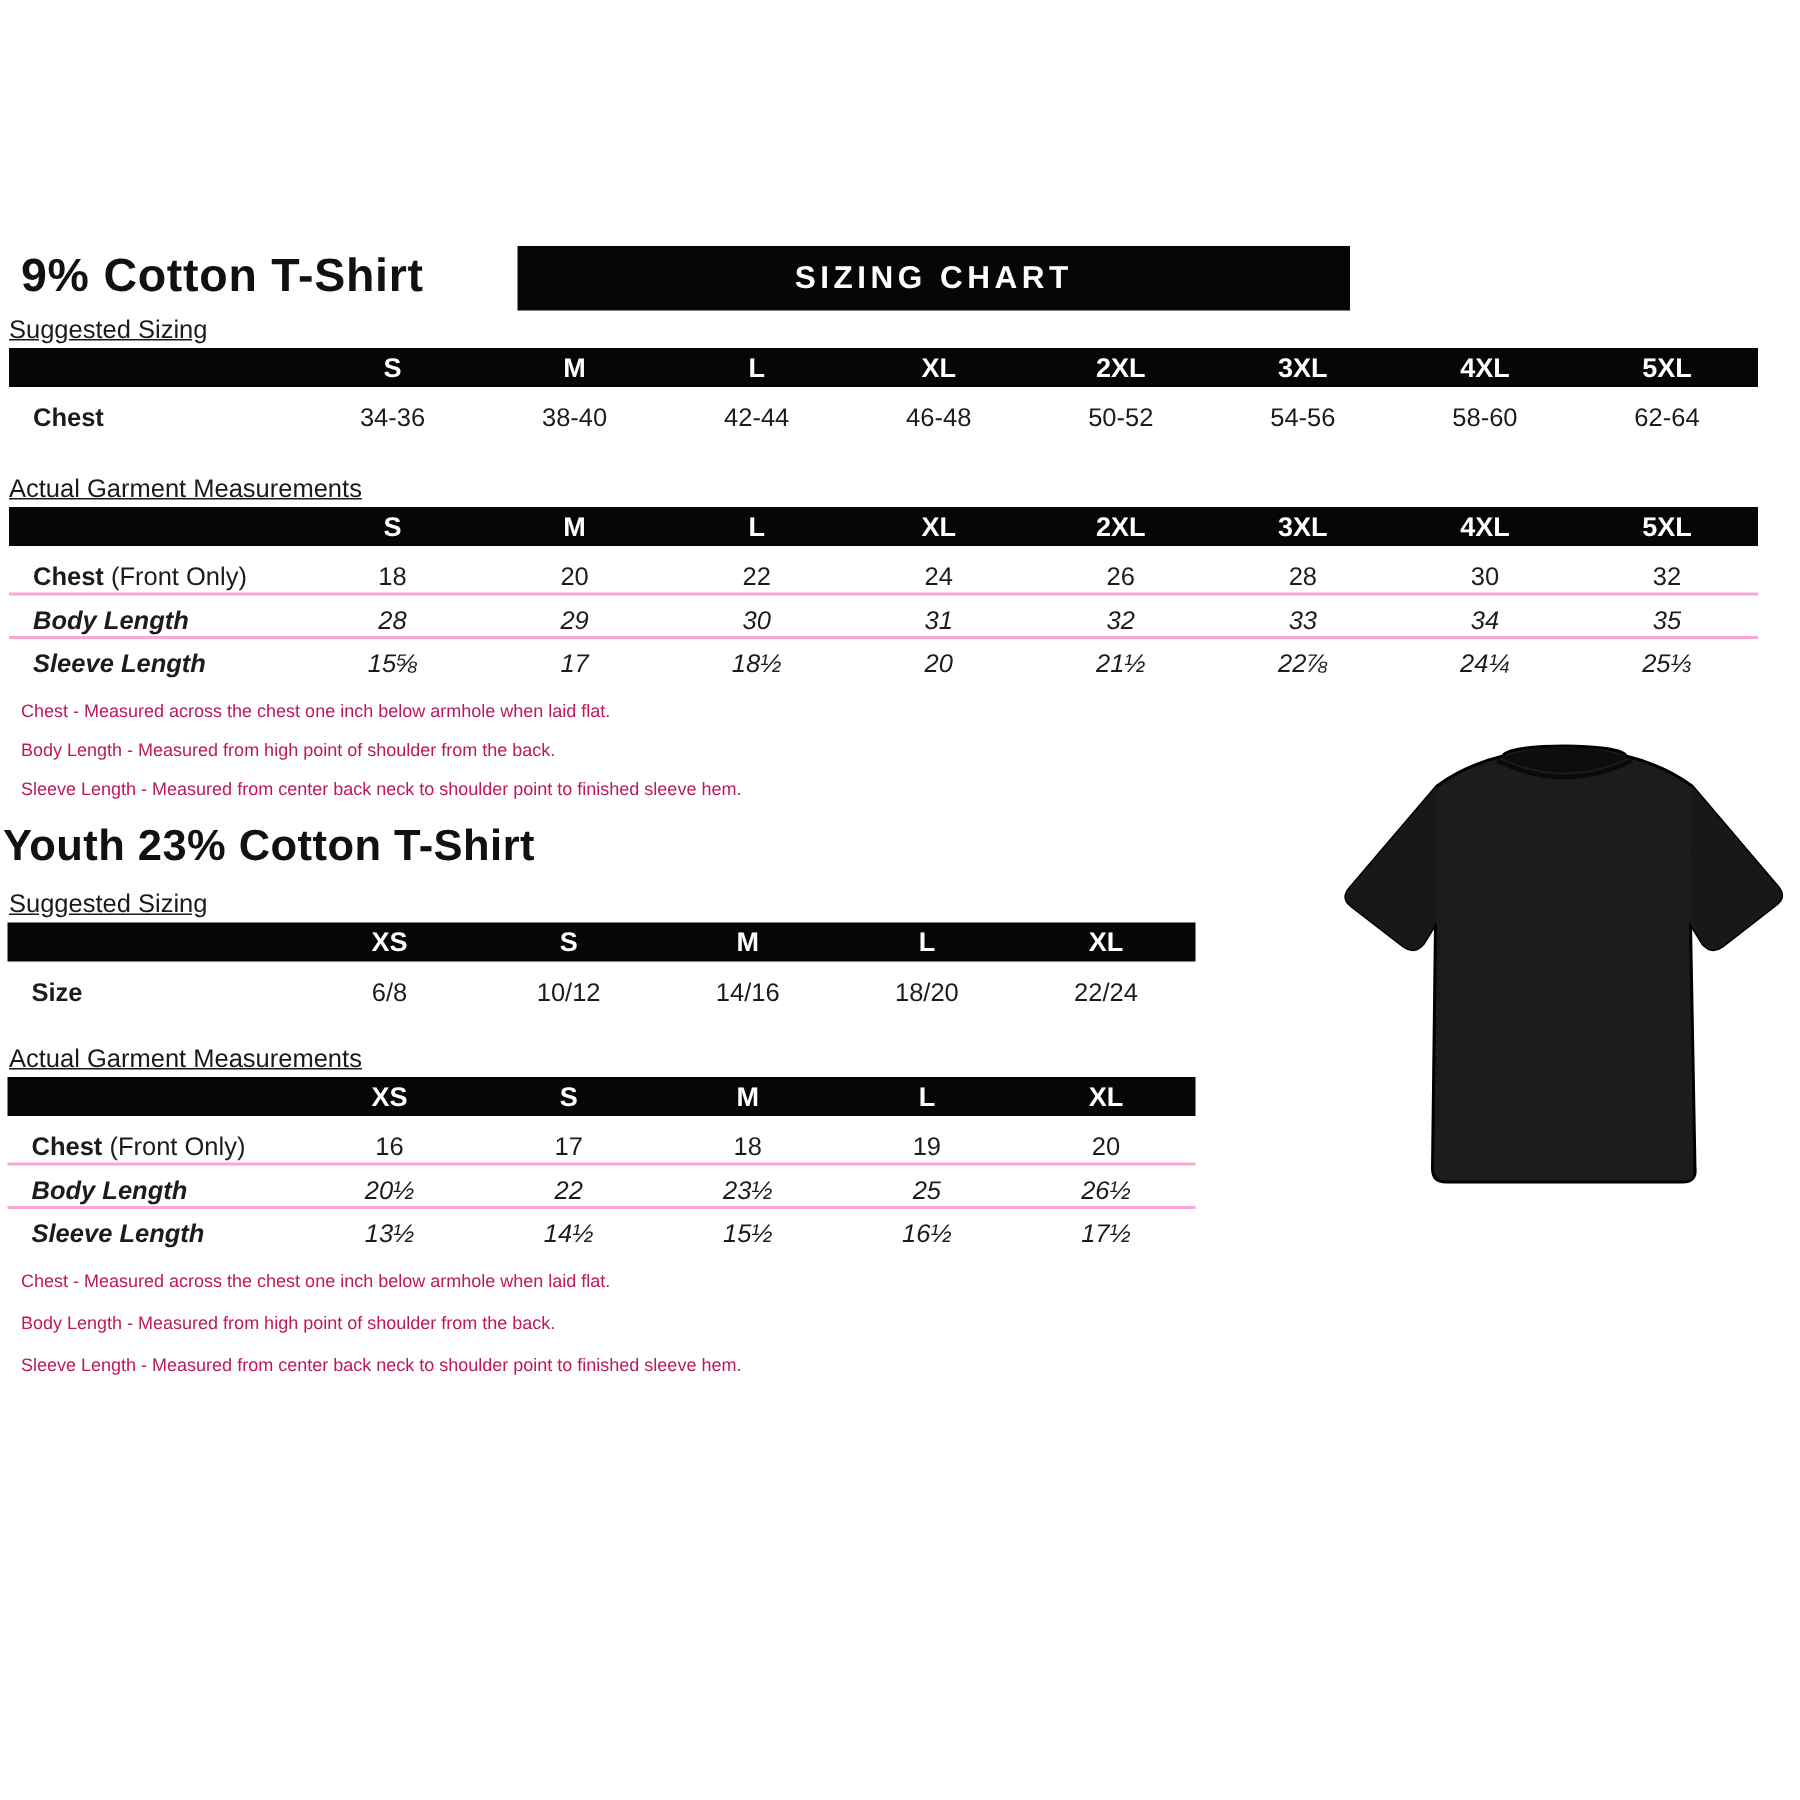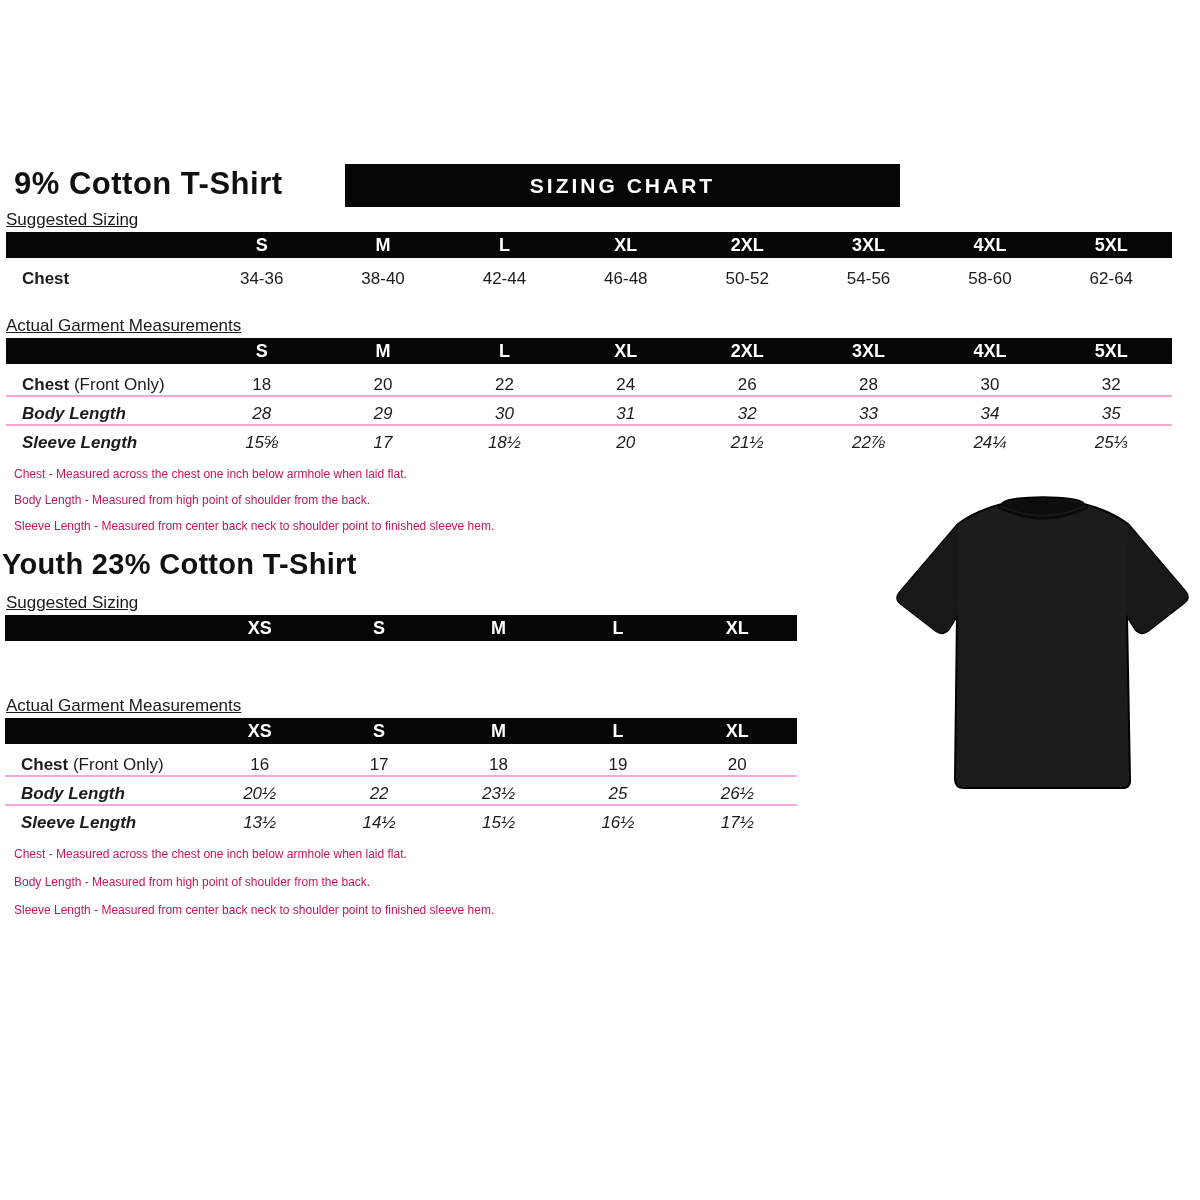--- a/index.html
+++ b/index.html
@@ -131,20 +131,28 @@
 
 <div class="abs section-label" style="left:6px;top:593px;">Suggested Sizing</div>
 <div class="abs sizing-table" style="left:5px;top:615px;width:792px;">
     <div class="thead">
       <div class="cell label"></div>
       <div class="cell">XS</div>
       <div class="cell">S</div>
       <div class="cell">M</div>
       <div class="cell">L</div>
       <div class="cell">XL</div>
+    </div>
+    <div class="trow">
+      <div class="cell label"><b>Size</b></div>
+      <div class="cell">6/8</div>
+      <div class="cell">10/12</div>
+      <div class="cell">14/16</div>
+      <div class="cell">18/20</div>
+      <div class="cell">22/24</div>
     </div>
   </div>
 
 <div class="abs section-label" style="left:6px;top:696px;">Actual Garment Measurements</div>
 <div class="abs sizing-table lined" style="left:5px;top:718px;width:792px;">
     <div class="thead">
       <div class="cell label"></div>
       <div class="cell">XS</div>
       <div class="cell">S</div>
       <div class="cell">M</div>

